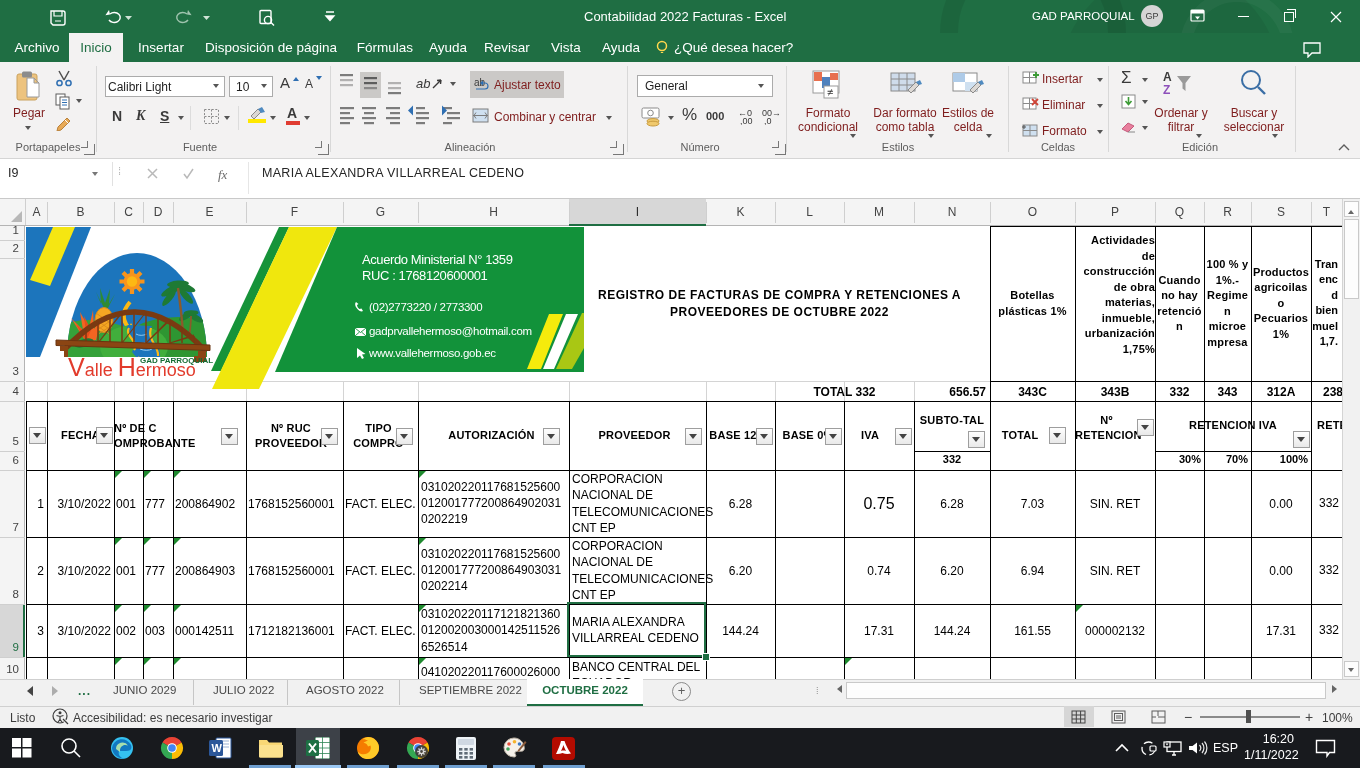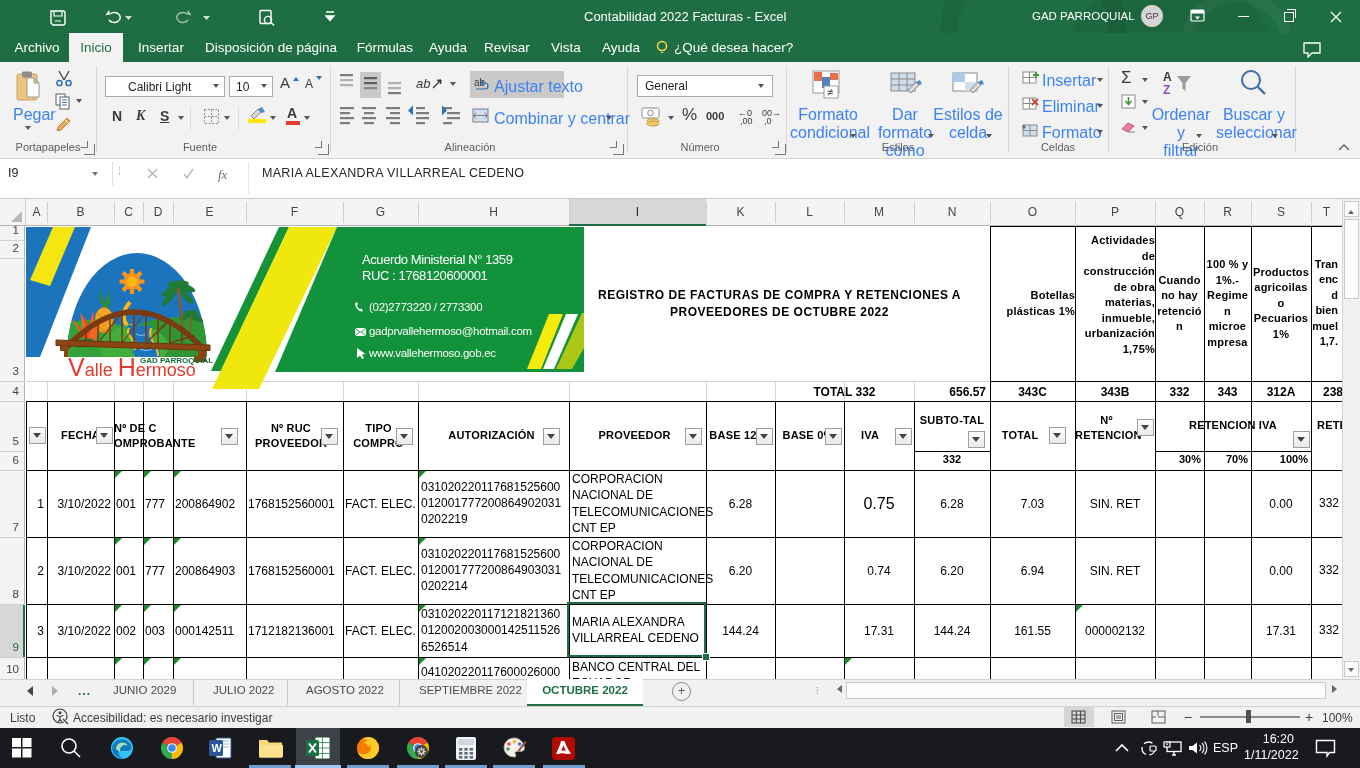--- a/index.html
+++ b/index.html
@@ -11,21 +11,21 @@
 .cc{text-align:center}
 .rr{text-align:right}
 .fb{position:absolute;width:17px;height:17px;background:linear-gradient(#fefefe,#e9e9e9);border:1px solid #9e9e9e;box-sizing:border-box;z-index:5}
 .fb div{width:0;height:0;border:4px solid transparent;border-top:5px solid #444;margin:5px 0 0 3px}
 .gt{position:absolute;width:0;height:0;border-top:7px solid #1e8a2e;border-right:7px solid transparent;z-index:4}
 .wt{color:#fff}
 .tab{position:absolute;top:33px;height:29px;line-height:29px;color:#fff;font-size:13.5px;text-align:center}
 .rgl{position:absolute;top:141px;font-size:11px;color:#5d5d5d;text-align:center}
 .rdv{position:absolute;top:66px;height:86px;width:1px;background:#d8d8d8}
 .dar{position:absolute;width:0;height:0;border:3.5px solid transparent;border-top:4px solid #555}
-.rbt{position:absolute;font-size:16px;color:#3b82f6}
+.rbt{position:absolute;font-size:12px;color:#7f1d1d}
 .lnc{position:absolute;width:10px;height:10px;border-right:1.5px solid #777;border-bottom:1.5px solid #777}
 .lnc div{width:6px;height:6px;border-left:1.5px solid #777;border-top:1.5px solid #777;margin:-3px 0 0 -3px;transform:rotate(180deg)}
 </style></head><body>
 
 <div class="a" style="left:0;top:0;width:1360px;height:33px;background:#1f6e43;overflow:hidden">
  <div class="a" style="left:940px;top:-60px;width:150px;height:150px;border-radius:50%;border:18px solid rgba(0,0,0,.08)"></div>
  <div class="a" style="left:1060px;top:-30px;width:220px;height:220px;border-radius:50%;background:rgba(0,0,0,.06)"></div>
  <div class="a" style="left:1180px;top:-10px;width:90px;height:90px;border-radius:50%;border:12px solid rgba(255,255,255,.04)"></div>
 </div>
 <svg class="a" style="left:50px;top:8px" width="290" height="18" viewBox="0 0 290 18">
@@ -107,21 +107,21 @@
 <div class="dar" style="left:76px;top:99px"></div>
 <svg class="a" style="left:56px;top:115px" width="16" height="16">
     <path d="M2 12 l7 -7 2 -2 3 3 -2 2 -7 7 -4 1 z" fill="#e8aa57" stroke="#b9813a"></path>
     <path d="M9 5 l3 3" stroke="#fff"></path>
   </svg>
 <div class="rgl" style="left:8px;width:80px">Portapapeles</div>
 <div class="lnc" style="left:84px;top:144px">
     <div></div>
   </div>
 
-<div class="a" style="left:105px;top:76px;width:120px;height:21px;background:#fff;border:1px solid #ababab;font-size:12px;color:#1f1f1f;line-height:20px;padding-left:22px;box-sizing:border-box">Calibri Light</div>
+<div class="a" style="left:105px;top:76px;width:120px;height:21px;background:#fff;border:1px solid #ababab;font-size:12px;color:#1f1f1f;line-height:20px;padding-left:2px;box-sizing:border-box">Calibri Light</div>
 <div class="dar" style="left:213px;top:84px"></div>
 <div class="a" style="left:229px;top:76px;width:44px;height:21px;background:#fff;border:1px solid #ababab;font-size:12px;color:#1f1f1f;line-height:20px;padding-left:6px;box-sizing:border-box">10</div>
 <div class="dar" style="left:261px;top:84px"></div>
 <div class="a" style="left:280px;top:74px;font-size:15px;color:#3a3a3a">A</div>
 <div class="dar" style="left:293px;top:74px;border-top-color:#2f6fb2;transform:rotate(180deg)"></div>
 <div class="a" style="left:305px;top:77px;font-size:12px;color:#3a3a3a">A</div>
 <div class="dar" style="left:316px;top:76px;border-top-color:#2f6fb2"></div>
 <div class="a b" style="left:112px;top:108px;font-size:14px;color:#3a3a3a">N</div>
 <div class="a b" style="left:136px;top:108px;font-size:14px;color:#3a3a3a;font-style:italic;font-family:'Liberation Serif',serif">K</div>
 <div class="a b" style="left:160px;top:108px;font-size:14px;color:#3a3a3a;text-decoration:underline">S</div>
@@ -458,21 +458,21 @@
 <div class="vl" style="left:1204px;top:401px;height:278px"></div>
 <div class="vl" style="left:1251px;top:401px;height:278px"></div>
 <div class="vl" style="left:1311px;top:401px;height:278px"></div>
 <div class="hl" style="left:26px;top:401px;width:1316px"></div>
 <div class="hl" style="left:26px;top:470px;width:1316px"></div>
 <div class="hl" style="left:26px;top:537px;width:1316px"></div>
 <div class="hl" style="left:26px;top:604px;width:1316px"></div>
 <div class="hl" style="left:26px;top:657px;width:1316px"></div>
 <div class="hl" style="left:914px;top:451px;width:76px"></div>
 <div class="hl" style="left:1155px;top:451px;width:156px"></div>
-<div class="a" style="left:990px;top:288.0px;width:85px;text-align:right;font-size:11px;font-weight:bold;letter-spacing:0.2px;line-height:15.5px;color:#000">Botellas<br>plásticas 1%</div>
+<div class="a" style="left:990px;top:288.0px;width:85px;text-align:center;font-size:11px;font-weight:bold;letter-spacing:0.2px;line-height:15.5px;color:#000">Botellas<br>plásticas 1%</div>
 <div class="a" style="left:1075px;top:233.0px;width:80px;text-align:right;font-size:11px;font-weight:bold;letter-spacing:0.2px;line-height:15.5px;color:#000">Actividades<br>de<br>construcción<br>de obra<br>materias,<br>inmueble,<br>urbanización<br>1,75%</div>
 <div class="a" style="left:1155px;top:272.5px;width:49px;text-align:center;font-size:11px;font-weight:bold;letter-spacing:0.2px;line-height:15.5px;color:#000">Cuando<br>no hay<br>retenció<br>n</div>
 <div class="a" style="left:1204px;top:257.0px;width:47px;text-align:center;font-size:11px;font-weight:bold;letter-spacing:0.2px;line-height:15.5px;color:#000">100 % y<br>1%.-<br>Regime<br>n<br>microe<br>mpresa</div>
 <div class="a" style="left:1251px;top:264.8px;width:60px;text-align:center;font-size:11px;font-weight:bold;letter-spacing:0.2px;line-height:15.5px;color:#000">Productos<br>agricoilas<br>o<br>Pecuarios<br>1%</div>
 <div class="a" style="left:1311px;top:226px;width:31px;height:155px;overflow:hidden">
     <div class="a" style="left:-14px;top:30.5px;width:41px;text-align:right;font-size:11px;font-weight:bold;line-height:15.5px">Tran<br>enc<br>d<br>bien<br>muel<br>1,7.</div>
   </div>
 <div class="a" style="left:569px;top:287.0px;width:421px;text-align:center;font-size:12px;font-weight:bold;letter-spacing:0.5px;line-height:16.5px;color:#000">REGISTRO DE FACTURAS DE COMPRA Y RETENCIONES A<br>PROVEEDORES DE OCTUBRE 2022</div>
 <div class="a b" style="left:775px;top:385px;width:139px;text-align:center;font-size:12px">TOTAL 332</div>
 <div class="a b" style="left:914px;top:385px;width:72px;text-align:right;font-size:12px">656.57</div>

